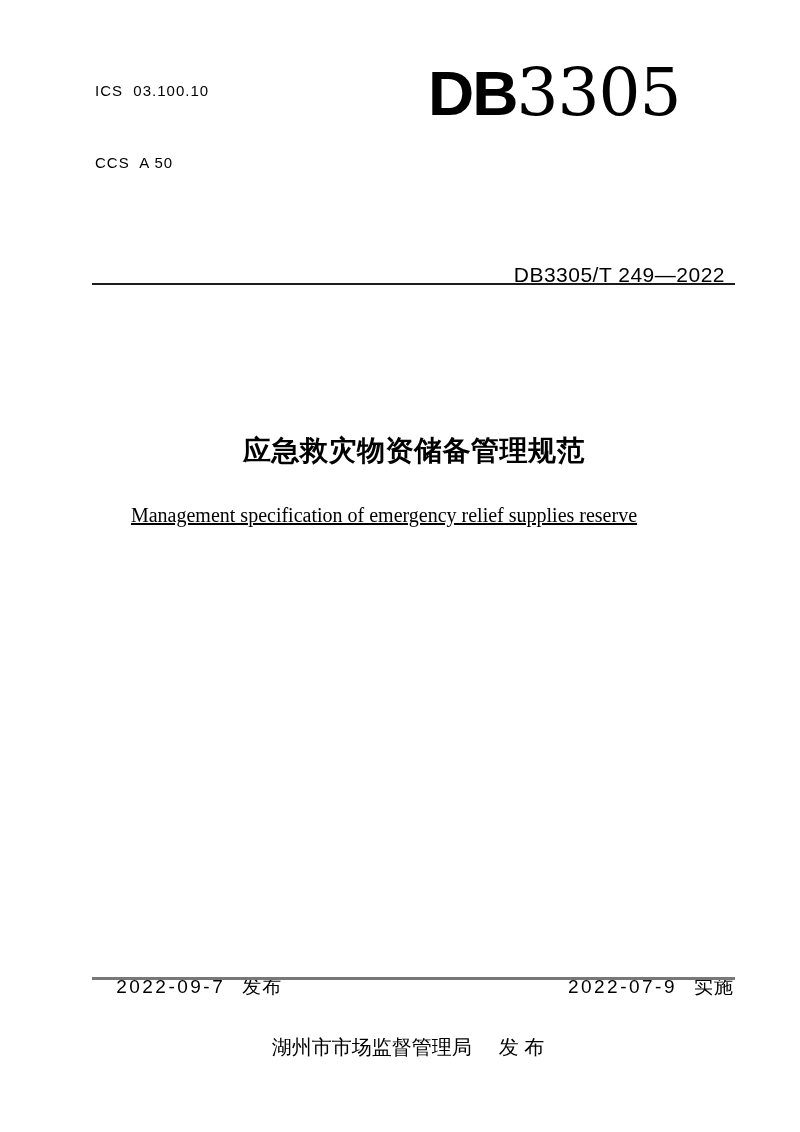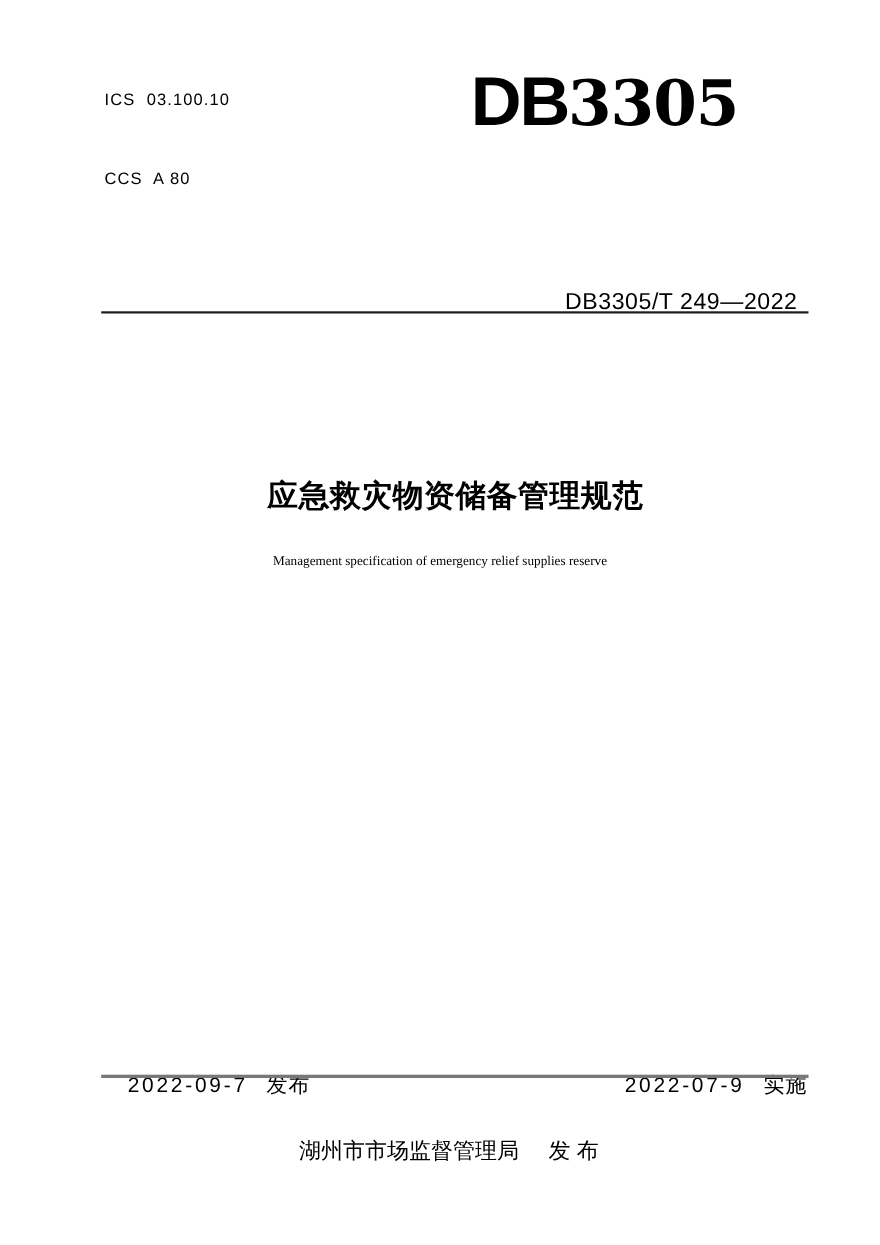--- a/index.html
+++ b/index.html
@@ -40,22 +40,22 @@
   .logo .logo-db {
     font-family: "Liberation Sans", sans-serif;
     font-weight: bold;
     font-size: 64px;
     letter-spacing: -2px;
     display: inline-block;
     transform: scaleY(0.98);
   }
   .logo .logo-num {
     font-family: "DejaVu Serif", serif;
-    font-weight: bold;
-    font-size: 57px;
+    font-weight: normal;
+    font-size: 66px;
     letter-spacing: -1px;
   }
 
   
   .jurisdiction-row {
     position: absolute;
     left: 86px;
     top: 151px;
     font-size: 41px;
     letter-spacing: 26.5px;
@@ -92,27 +92,28 @@
     transform: translateX(-50%);
     font-size: 28px;
     font-weight: bold;
     letter-spacing: 0.5px;
     white-space: nowrap;
     line-height: 1.1;
   }
 
   .doc-subtitle {
     position: absolute;
-    left: 400px;
+    left: 384px;
     top: 503px;
     transform: translateX(-50%);
     font-family: "Liberation Serif", serif;
-    font-size: 12px;
+    font-size: 20px;
     white-space: nowrap;
     line-height: 1.2;
+    text-decoration: underline;
   }
 
   
   .date-issue {
     position: absolute;
     left: 95px;
     top: 952px;
     font-size: 19px;
     white-space: pre;
     font-weight: 500;
@@ -156,21 +157,21 @@
     line-height: 1.2;
   }
 </style>
 </head>
 <body>
 
 <div class="page">
 
   <div class="ics-block">
     <div>ICS  03.100.10</div>
-    <div>CCS  A 80</div>
+    <div>CCS  A 50</div>
   </div>
 
   <div class="logo">
     <span class="logo-db">DB</span><span class="logo-num">3305</span>
   </div>
 
 
   <div class="standard-number">DB3305/T 249—2022</div>
 
   <div class="rule-top"></div>

